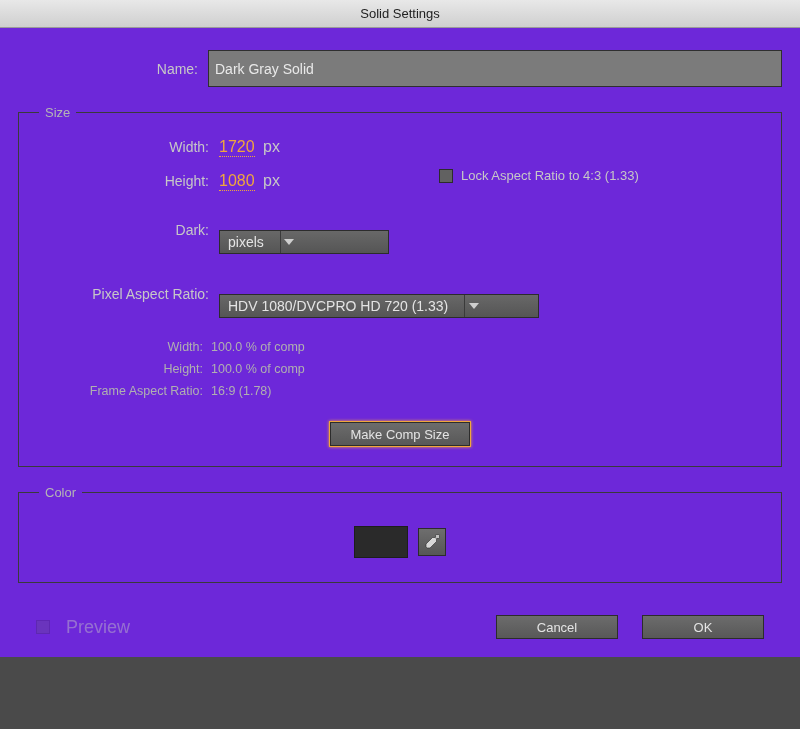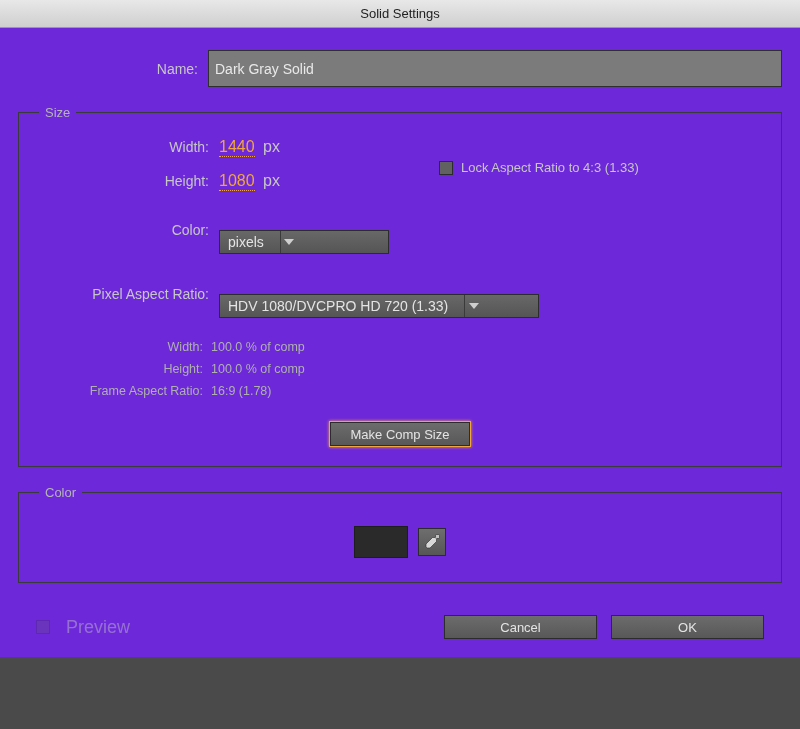--- a/index.html
+++ b/index.html
@@ -11,41 +11,41 @@
   .label { color: #c7c7c7; font-size: 14px; text-align: right; }
   .name-row { margin: 6px 0 18px 0; }
   .name-row .label { width: 190px; padding-right: 10px; }
   .text-input { flex: 1; height: 37px; background: #7b7b7b; border: 1px solid #2f2f2f; color: #e9e9e9; font-size: 14px; padding: 2px 6px; }
   fieldset { border: 1px solid #3a3a3a; border-top: 1px solid #3a3a3a; margin: 0 0 18px 0; padding: 18px 22px 20px 22px; position: relative; }
   legend { font-size: 13px; color: #b5b5b5; padding: 0 6px; margin-left: -2px; }
   .size-grid { display: grid; grid-template-columns: 170px auto; column-gap: 8px; row-gap: 16px; align-items: center; }
   .size-grid .label { text-align: right; padding-right: 2px; }
   .hotnum { color: #f0a63c; border-bottom: 1px dotted #f0a63c; cursor: ew-resize; padding-bottom: 1px; }
   .unit { color: #c7c7c7; margin-left: 4px; }
-  .lock-row { position: absolute; left: 420px; top: 40px; display: flex; align-items: center; }
+  .lock-row { position: absolute; left: 420px; top: 48px; display: flex; align-items: center; }
   .checkbox { width: 14px; height: 14px; border: 1px solid #2c2c2c; background: #616161; margin-right: 8px; }
   .checkbox.disabled { opacity: 0.5; }
   .lock-label { font-size: 13px; color: #c7c7c7; }
   .select { display: inline-flex; align-items: center; height: 24px; background: linear-gradient(to bottom, #686868, #555555); border: 1px solid #2c2c2c; color: #e4e4e4; font-size: 14px; padding: 0 8px; cursor: pointer; margin-top: 24px; }
   .select-body { padding-right: 10px; }
   .select-caret { width: 18px; height: 22px; border-left: 1px solid #3a3a3a; display: flex; align-items: center; justify-content: center; margin-left: 6px; }
   .caret { width: 0; height: 0; border-left: 5px solid transparent; border-right: 5px solid transparent; border-top: 6px solid #cfcfcf; }
   .info-block { margin-top: 18px; margin-left: 6px; }
   .info-row { display: flex; font-size: 12.5px; color: #b0b0b0; line-height: 22px; }
   .info-row .ilab { width: 164px; text-align: right; padding-right: 8px; }
   .center-row { display: flex; justify-content: center; margin-top: 20px; }
   .button { height: 24px; padding: 0 20px; background: linear-gradient(to bottom, #6c6c6c, #585858); border: 1px solid #2c2c2c; color: #e4e4e4; font-size: 13px; display: inline-flex; align-items: center; cursor: pointer; }
   .button.focus { box-shadow: 0 0 0 1px #f0a63c, 0 0 3px 1px #f0a63c; }
   .color-row { display: flex; justify-content: center; align-items: center; gap: 10px; padding: 8px 0 4px 0; }
   .swatch { width: 54px; height: 32px; background: #2a2a2a; border: 1px solid #1d1d1d; cursor: pointer; }
   .eyedrop { width: 28px; height: 28px; background: linear-gradient(to bottom, #6e6e6e, #565656); border: 1px solid #2c2c2c; display: flex; align-items: center; justify-content: center; cursor: pointer; }
   .footer { display: flex; align-items: center; padding: 14px 18px 0 18px; }
   .footer-left { display: flex; align-items: center; opacity: 0.45; }
   .footer-spacer { flex: 1; }
-  .footer .button { width: 153px; justify-content: center; margin-left: 14px; }
+  .footer .button { width: 122px; justify-content: center; margin-left: 24px; }
   .preview-label { font-size: 18px; color: #c7c7c7; margin-left: 8px; }
   svg { display: block; }
 </style>
 </head>
 <body>
 
 <div class="titlebar">
   <span class="title">Solid Settings</span>
 </div>
 
@@ -55,31 +55,31 @@
     <span class="label">Name:</span>
     <input class="text-input" type="text" value="Dark Gray Solid" style="">
   </div>
 
   <fieldset>
     <legend>Size</legend>
 
     <div class="size-grid">
       <span class="label">Width:</span>
       <div>
-        <span class="hotnum">1440</span>
+        <span class="hotnum">1720</span>
         <span class="unit">px</span>
       </div>
 
       <span class="label">Height:</span>
       <div>
         <span class="hotnum">1080</span>
         <span class="unit">px</span>
       </div>
 
-      <span class="label">Color:</span>
+      <span class="label">Dark:</span>
       <div>
         <div class="select" style="width:170px">
           <span class="select-body">pixels</span>
           <span class="select-caret">
               <span class="caret"></span>
             </span>
         </div>
       </div>
 
       <span class="label">Pixel Aspect Ratio:</span>

